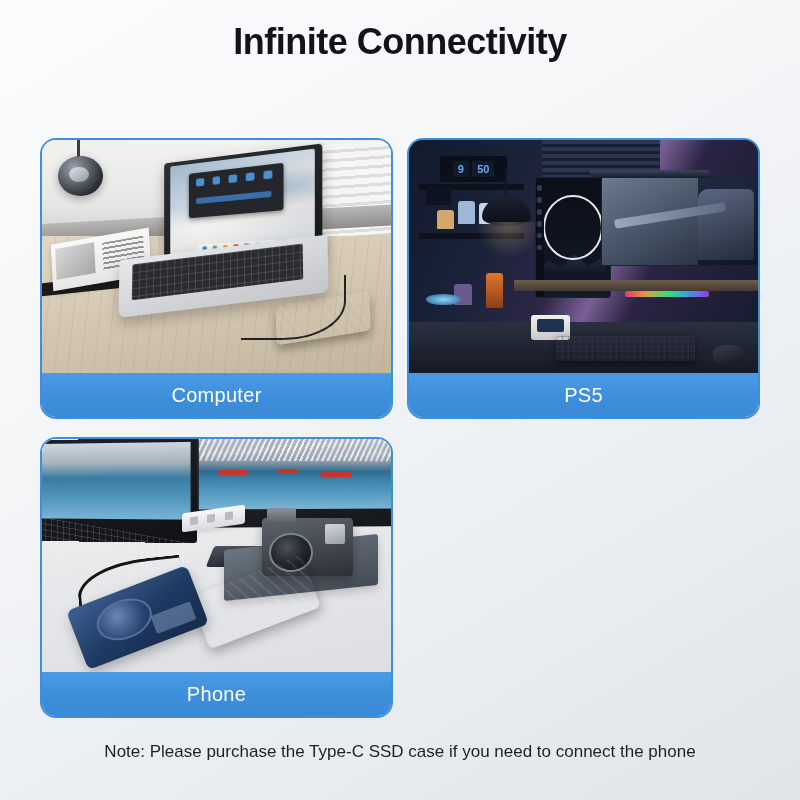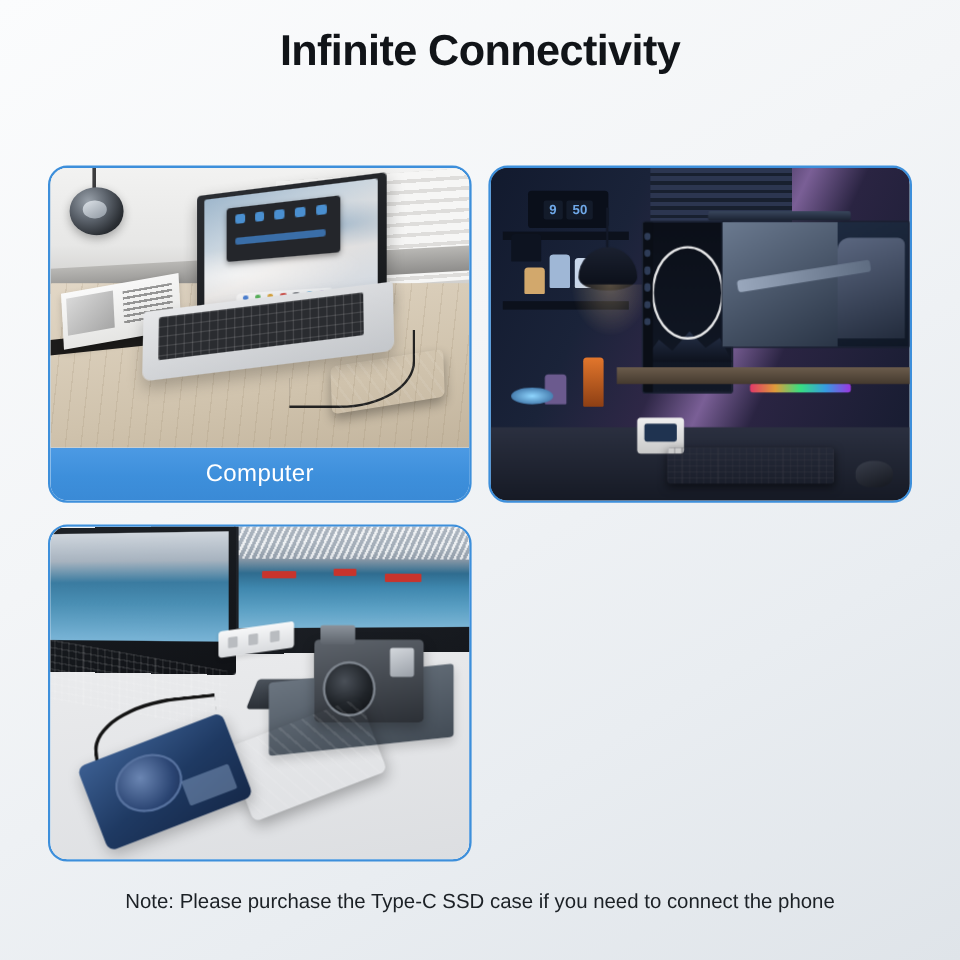--- a/index.html
+++ b/index.html
@@ -622,20 +622,21 @@
       </div>
 
       <div class="shelfboard"></div>
       <div class="rgb"></div>
 
       <div class="desk3"></div>
       <div class="speaker"></div>
       <div class="kb"></div>
       <div class="mouse"></div>
     </div>
+    <div class="label">PS5</div>
   </div>
 
   <div class="card">
     <div class="scene s4">
       <div class="desk4"></div>
 
       <div class="monitor">
         <div class="pic">
           <div class="snow"></div>
           <div class="boat" style="left:10%;top:46%;width:14%;height:7%"></div>
@@ -664,17 +665,18 @@
         <div class="lens"></div>
       </div>
 
       <div class="cord"></div>
       <div class="ssd4"></div>
       <div class="phone4">
         <div class="camring"></div>
         <div class="txt"></div>
       </div>
     </div>
+    <div class="label">Phone</div>
   </div>
 
 </div>
 
 <div class="note">Note: Please purchase the Type-C SSD case if you need to connect the phone</div>
 
 </body></html>

